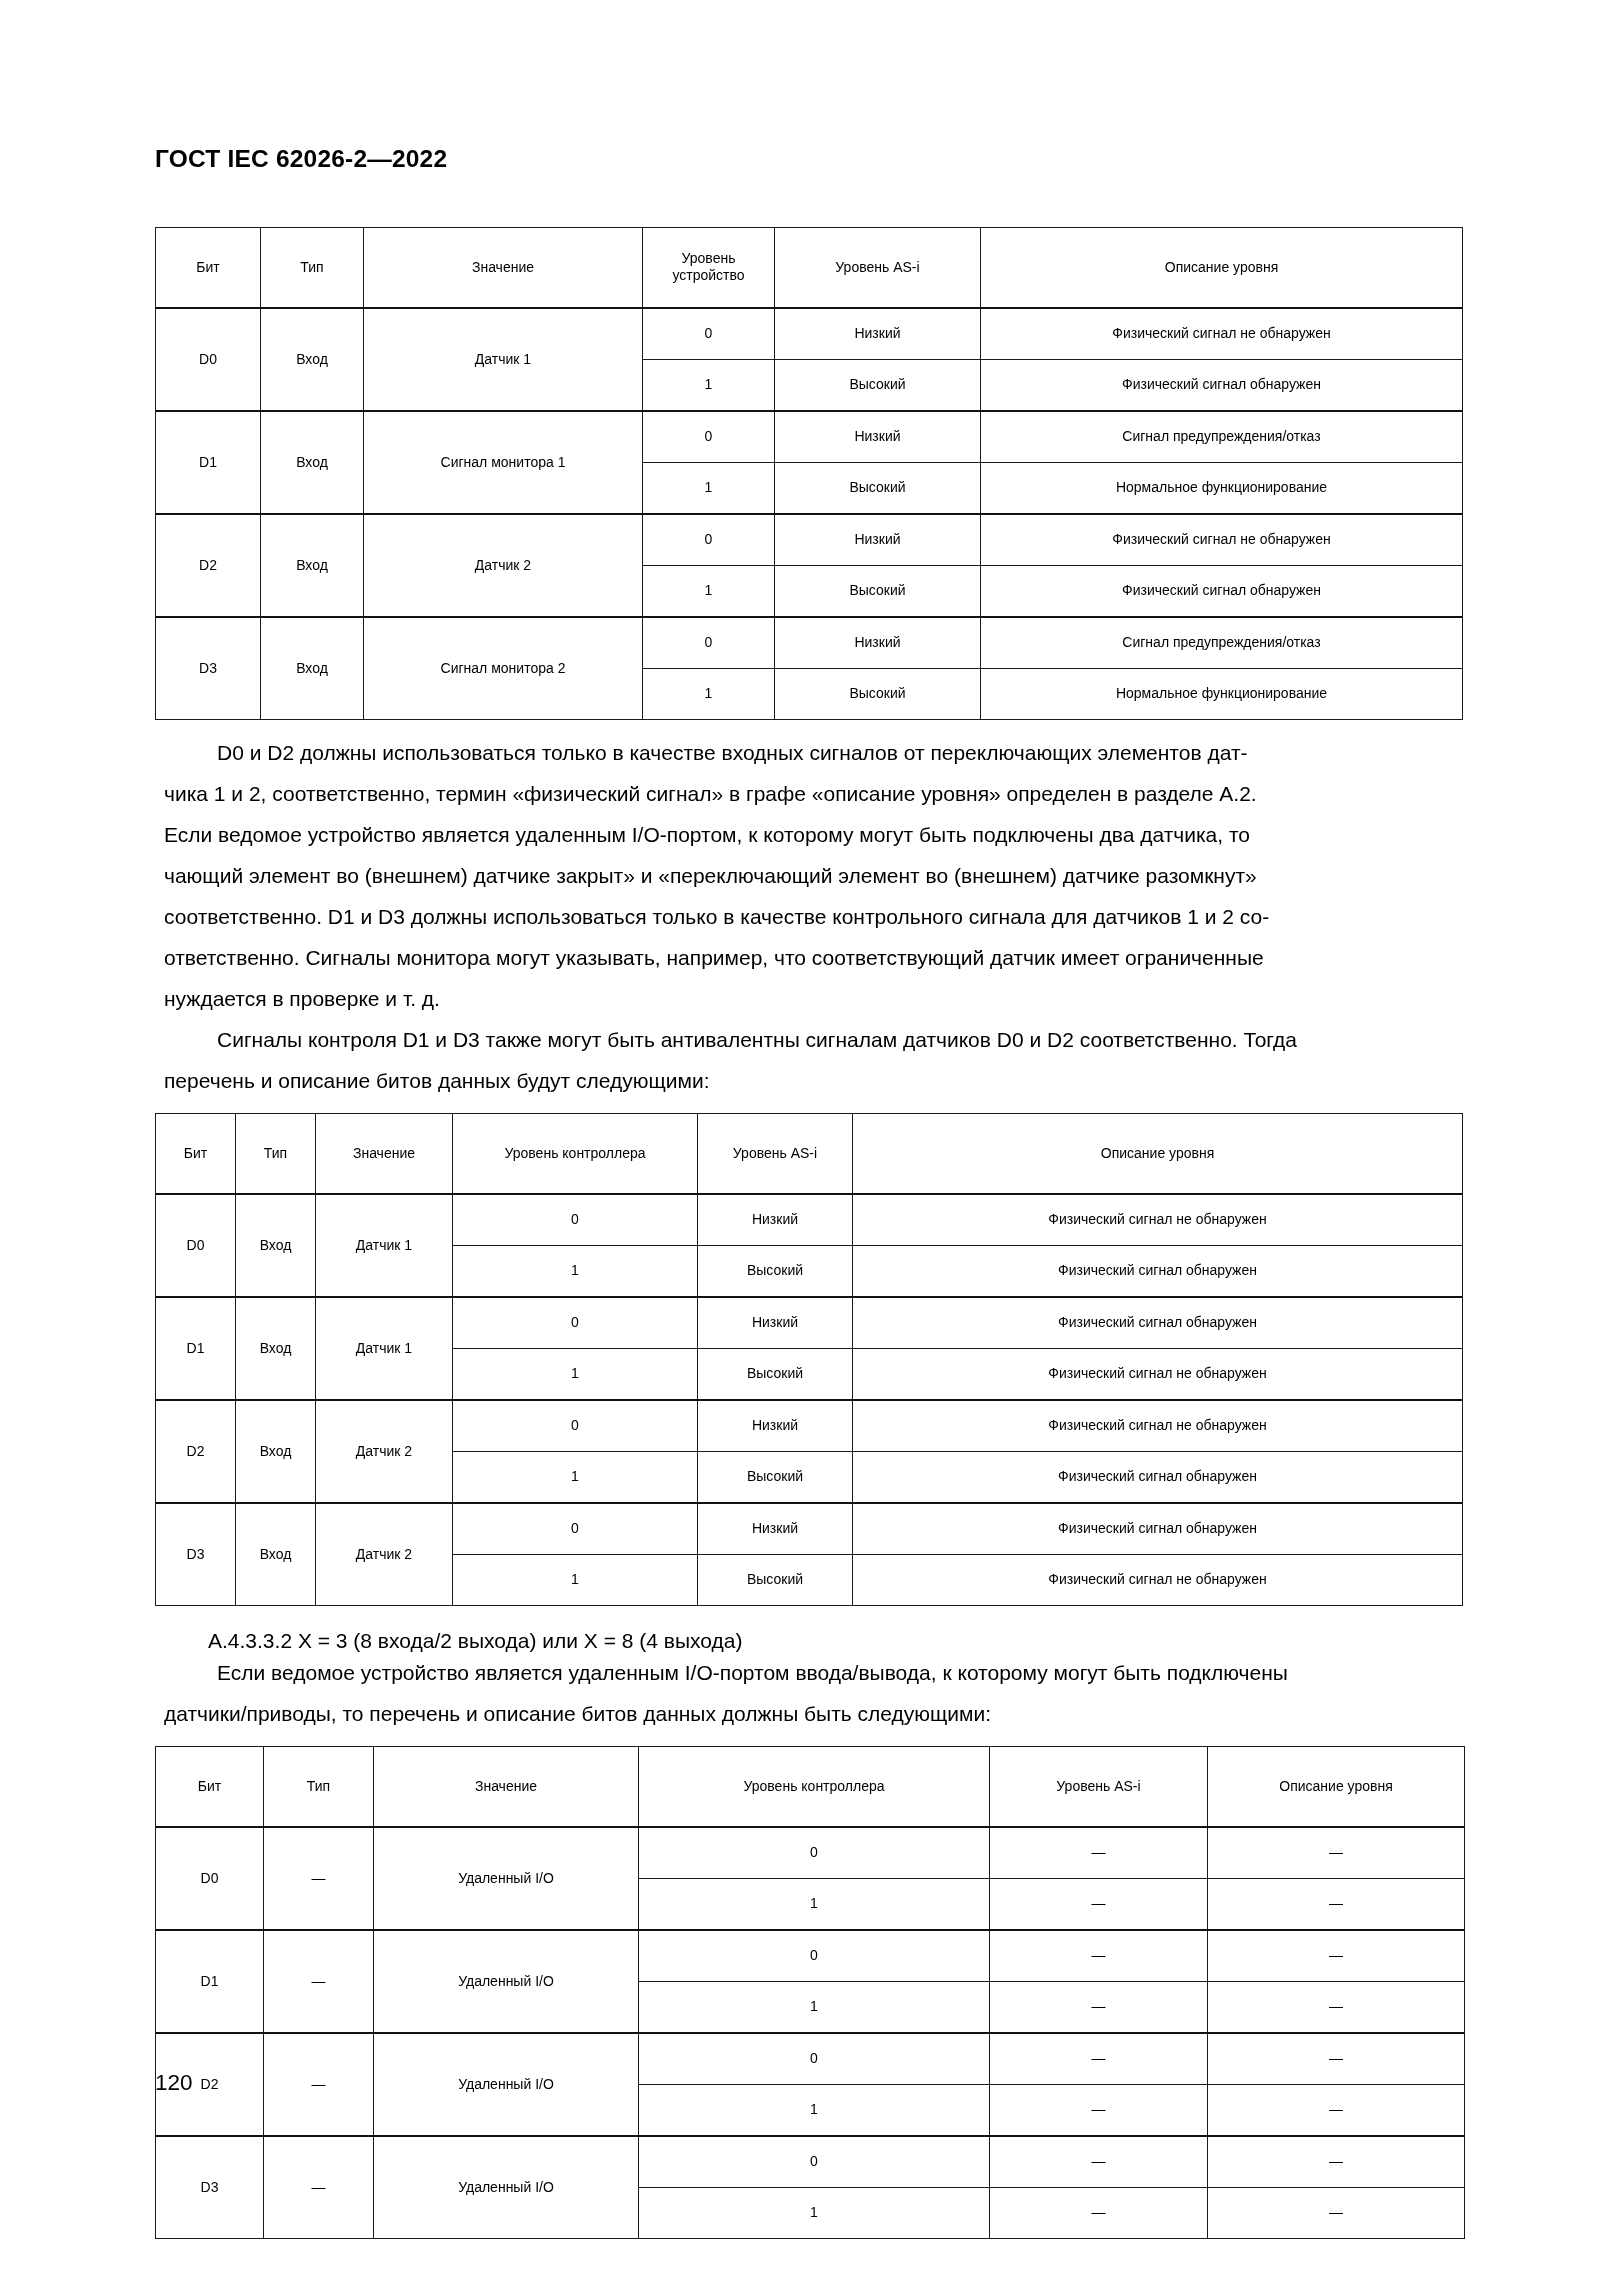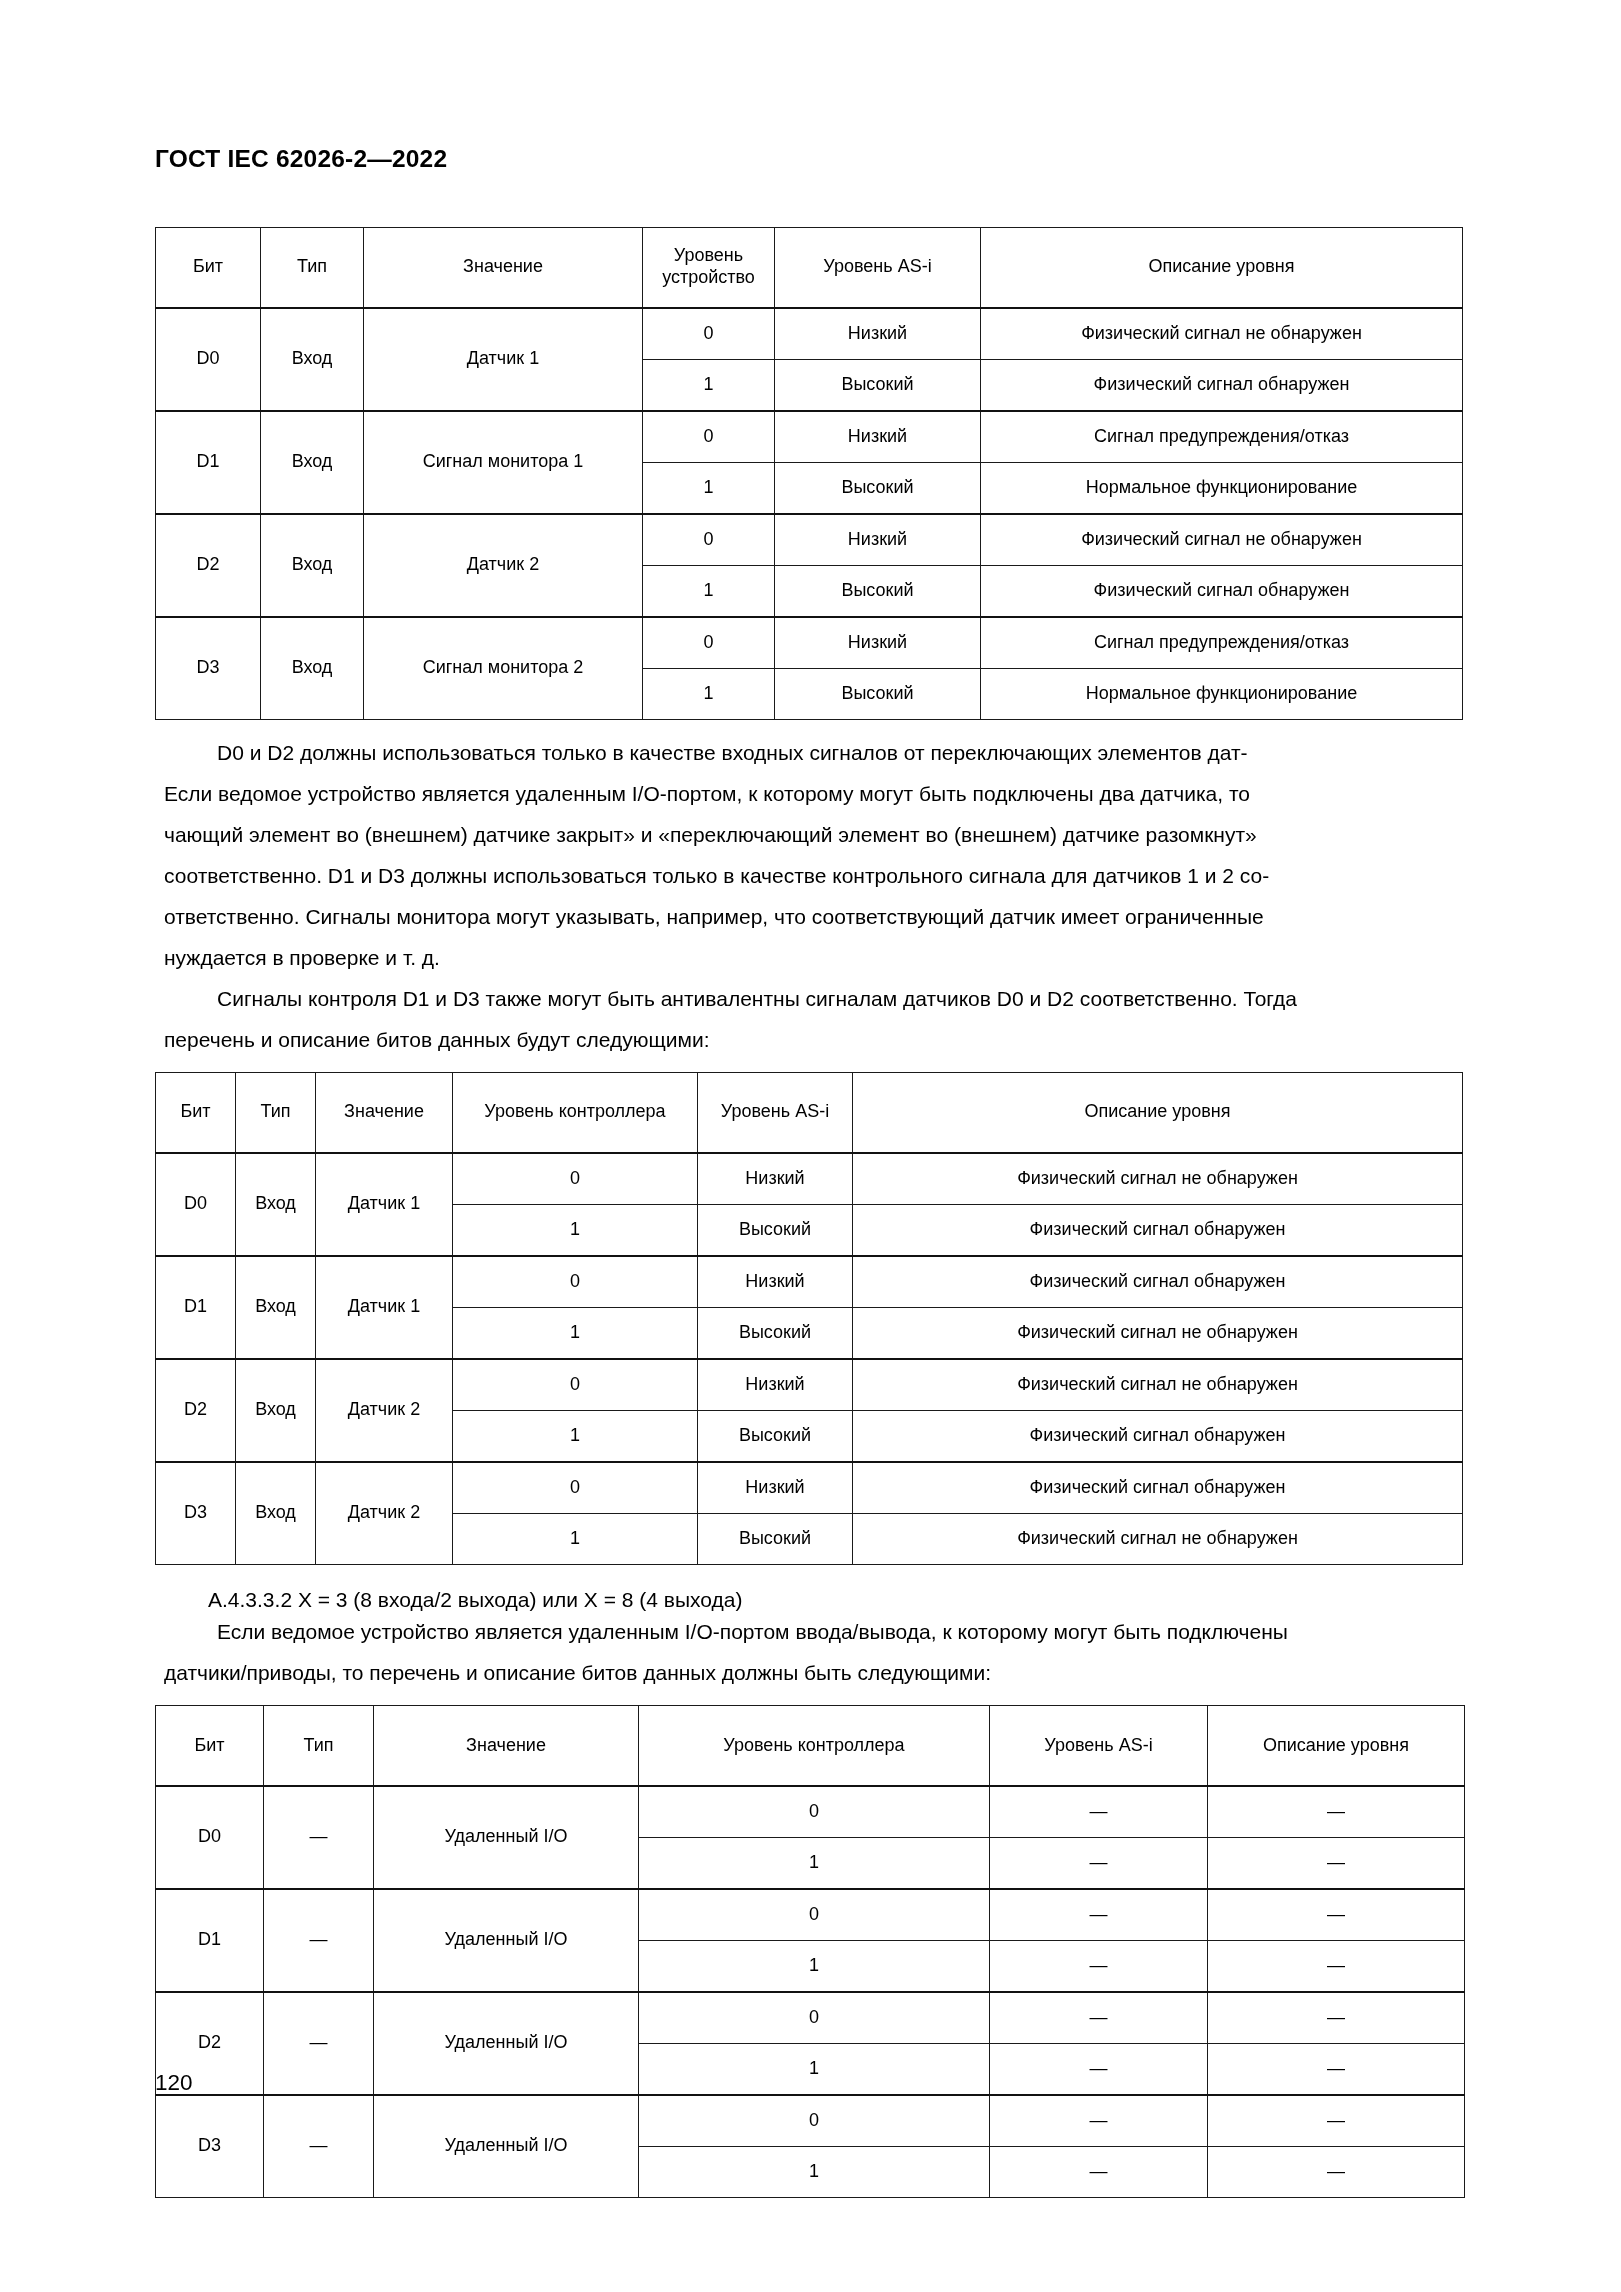--- a/index.html
+++ b/index.html
@@ -35,21 +35,21 @@
   .content {
     position: absolute;
     left: 155px;
     top: 227px;
     width: 1308px;
   }
   table.doc {
     border-collapse: collapse;
     width: 1308px;
     table-layout: fixed;
-    font-size: 18px;
+    font-size: 14px;
   }
   table.doc td, table.doc th {
     border: 1.5px solid #1a1a1a;
     padding: 0;
     text-align: center;
     vertical-align: middle;
     font-weight: normal;
     line-height: 1.22;
   }
   table.doc thead td {
@@ -177,20 +177,21 @@
             <td>1</td>
             <td>Высокий</td>
             <td>Нормальное функционирование</td>
           </tr>
         </tbody>
       </table>
     </div>
 
     <div class="para-block">
       <p class="body indent">D0 и D2 должны использоваться только в качестве входных сигналов от переключающих элементов дат-</p>
+      <p class="body">чика 1 и 2, соответственно, термин «физический сигнал» в графе «описание уровня» определен в разделе А.2.</p>
       <p class="body">Если ведомое устройство является удаленным I/O-портом, к которому могут быть подключены два датчика, то</p>
       <p class="body">чающий элемент во (внешнем) датчике закрыт» и «переключающий элемент во (внешнем) датчике разомкнут»</p>
       <p class="body">соответственно. D1 и D3 должны использоваться только в качестве контрольного сигнала для датчиков 1 и 2 со-</p>
       <p class="body">ответственно. Сигналы монитора могут указывать, например, что соответствующий датчик имеет ограниченные</p>
       <p class="body">нуждается в проверке и т. д.</p>
       <p class="body indent">Сигналы контроля D1 и D3 также могут быть антивалентны сигналам датчиков D0 и D2 соответственно. Тогда</p>
       <p class="body">перечень и описание битов данных будут следующими:</p>
     </div>
 
     <div class="tbl-wrap">

